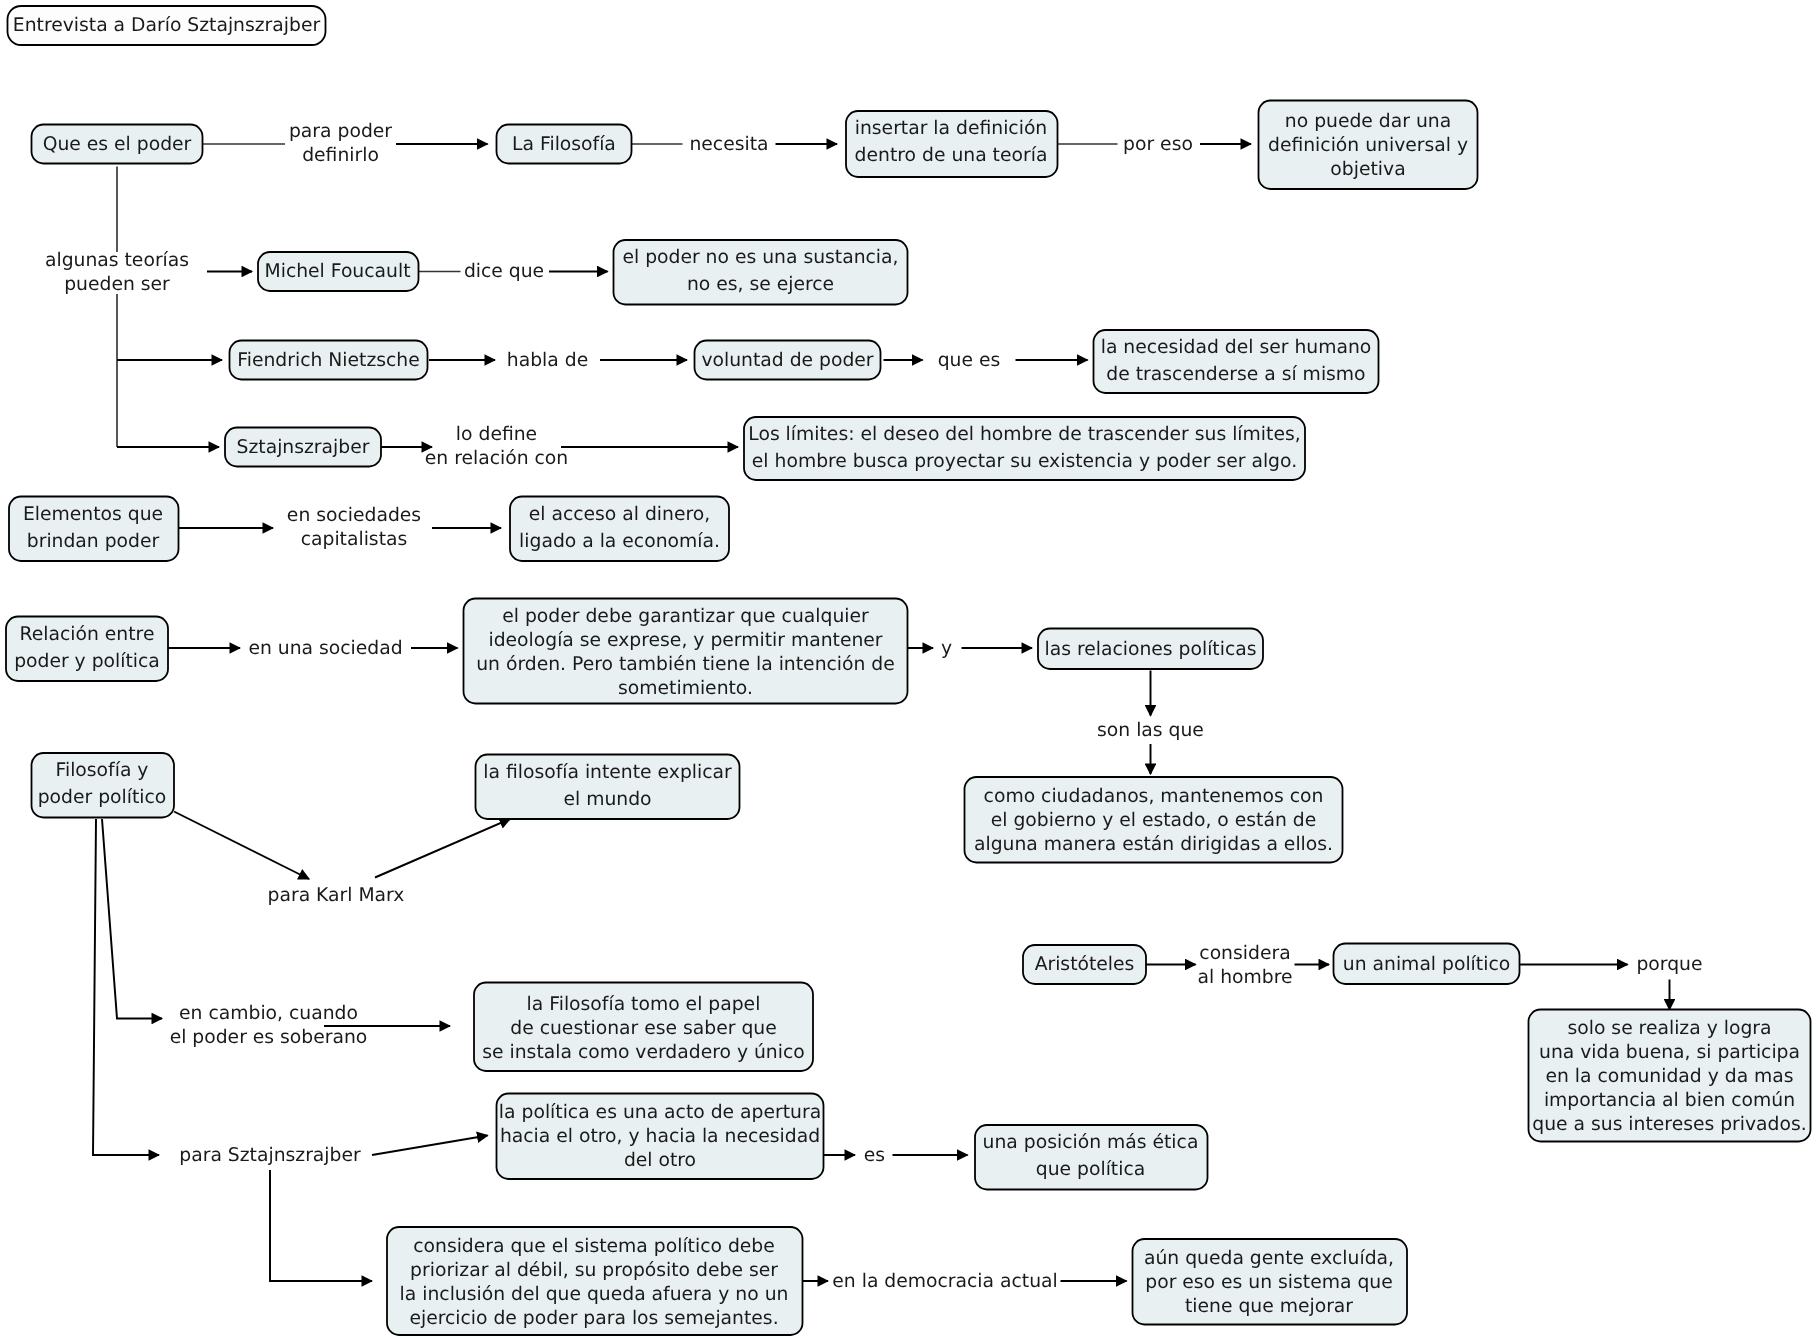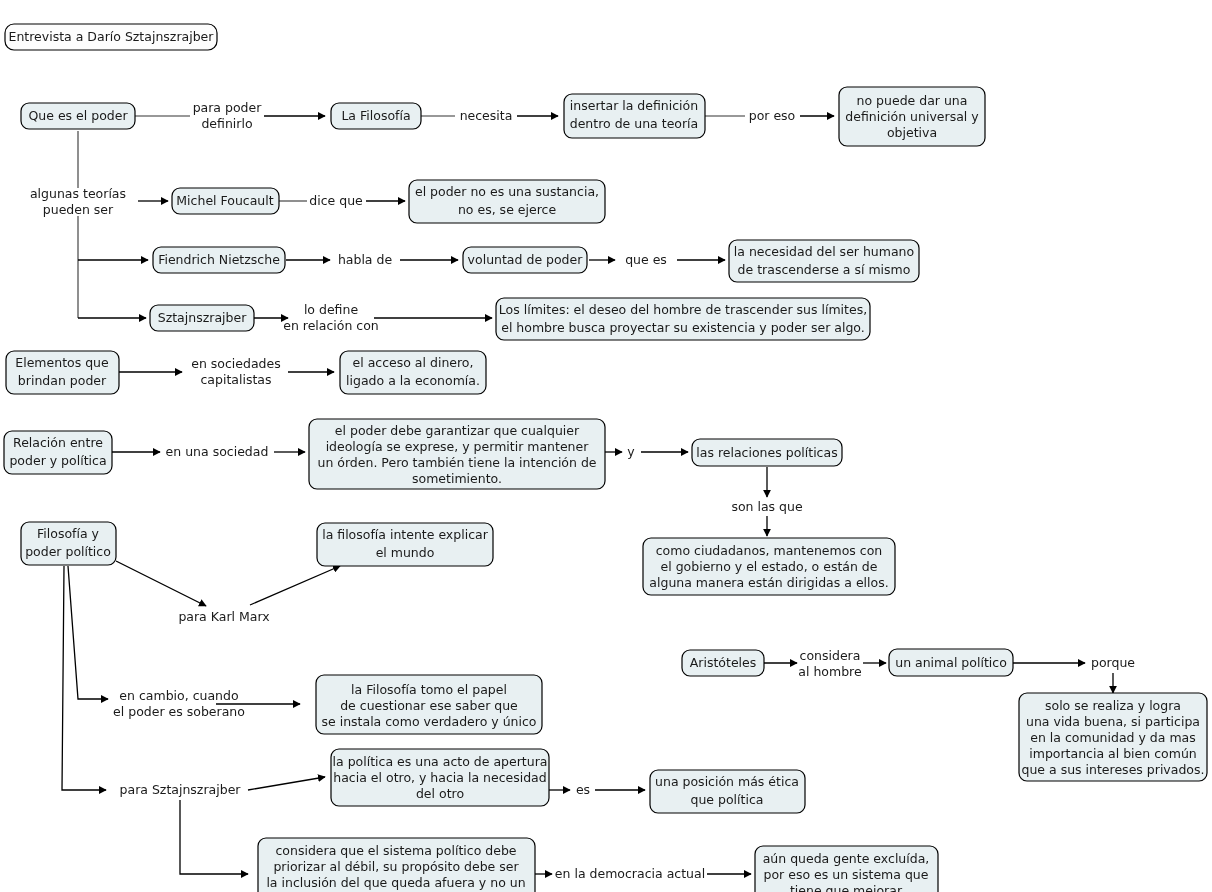--- a/index.html
+++ b/index.html
@@ -10,21 +10,20 @@
   body {
     width: 1212px;
     height: 892px;
     font-family: "DejaVu Sans", sans-serif;
     overflow: hidden;
   }
   #map-root {
     position: relative;
     width: 1212px;
     height: 768px;
-    margin-top: 20px;
   }
   svg#cmap {
     position: absolute;
     left: 0;
     top: 0;
     width: 1212px;
     height: 892px;
   }
   .node-rect {
     fill: #e8f0f2;

